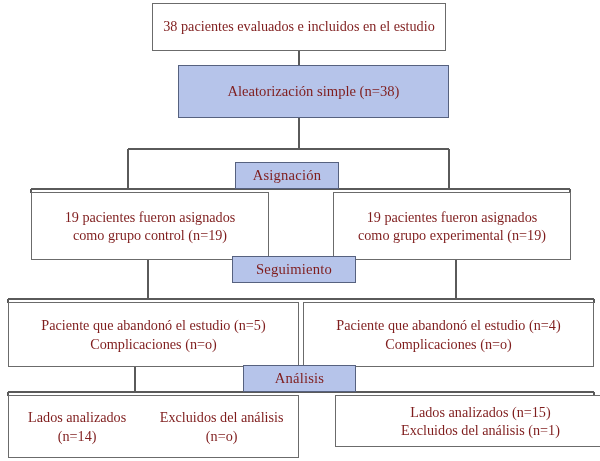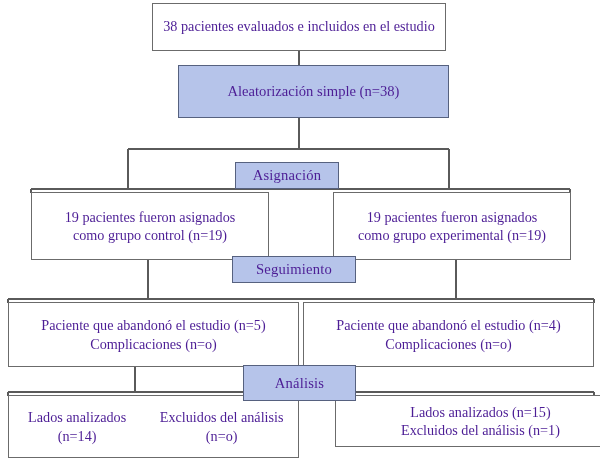--- a/index.html
+++ b/index.html
@@ -22,21 +22,21 @@
     width: 600px;
     height: 461px;
   }
   .node {
     position: absolute;
     box-sizing: border-box;
     display: flex;
     align-items: center;
     justify-content: center;
     text-align: center;
-    color: #4c1d95;
+    color: #7f1d1d;
     line-height: 1.28;
   }
   .box-white {
     background: #ffffff;
     border: 1.4px solid #6b6b6b;
     font-size: 14.2px;
   }
   .box-blue {
     background: #b6c4ea;
     border: 1.4px solid #56617f;
@@ -119,21 +119,21 @@
   <div class="node box-white" style="left:8px; top:302px; width:291px; height:65px; flex-direction:column;">
     <p>Paciente que abandonó el estudio (n=5)</p>
     <p>Complicaciones (n=o)</p>
   </div>
 
   <div class="node box-white" style="left:303px; top:302px; width:291px; height:65px; flex-direction:column;">
     <p>Paciente que abandonó el estudio (n=4)</p>
     <p>Complicaciones (n=o)</p>
   </div>
 
-  <div class="node stage-label" style="left:243px; top:365px; width:113px; height:36px; z-index:5;">
+  <div class="node stage-label" style="left:243px; top:365px; width:113px; height:27px; z-index:5;">
     <p>Análisis</p>
   </div>
 
   <div class="node box-white" style="left:8px; top:395px; width:291px; height:63px; flex-direction:row;">
     <p>Lados analizados  (n=14)</p>
     <p>Excluidos del análisis (n=o)</p>
   </div>
 
   <div class="node box-white" style="left:303px; top:395px; width:291px; height:52px; flex-direction:column;margin-left:32px;">
     <p>Lados analizados  (n=15)</p>

